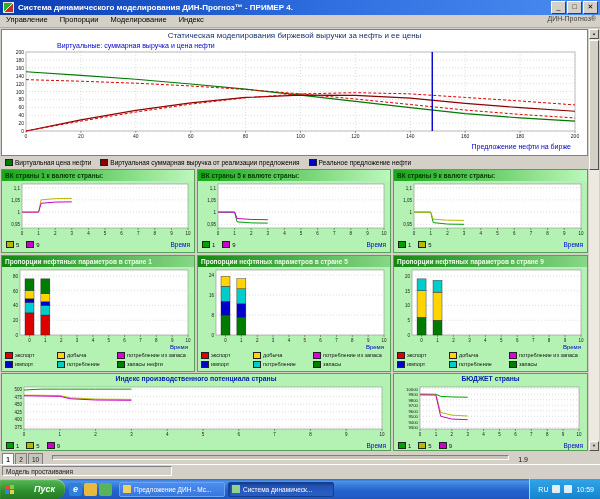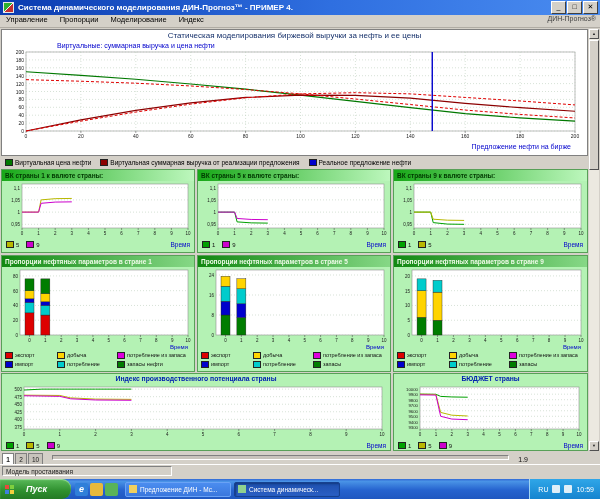--- a/index.html
+++ b/index.html
@@ -49,22 +49,22 @@
     background:#c8c4bc;border:1px solid #808080;border-bottom:none;color:#202020;box-sizing:border-box}
   .tab.active{background:#fff;font-weight:bold}
   .groove{flex:1;height:3px;margin:0 8px 4px 8px;border:1px solid;border-color:#808080 #fff #fff #808080;background:#c8c4bc}
   .tval{font-size:7px;color:#101010;margin-right:60px;margin-bottom:1px}
   .statusbar{position:absolute;left:0;top:464px;width:600px;height:13px;background:#d4d0c8;
     border-top:1px solid #fff;box-sizing:border-box;display:flex;align-items:center}
   .scell{margin-left:2px;width:170px;height:10px;border:1px solid;border-color:#808080 #fff #fff #808080;
     font-size:6.5px;line-height:10px;padding-left:3px;color:#202020;box-sizing:border-box}
   .taskbar{position:absolute;left:0;top:479px;width:600px;height:20px;display:flex;align-items:center;
     background:linear-gradient(#3168d5,#4993e6 12%,#2663cf 55%,#1f57c0)}
-  .startbtn{height:20px;padding:0 24px 0 5px;border-radius:0 9px 9px 0;color:#fff;font-weight:bold;
-    font-style:italic;font-size:9px;display:flex;align-items:center;gap:12px;
+  .startbtn{height:20px;padding:0 10px 0 5px;border-radius:0 9px 9px 0;color:#fff;font-weight:bold;
+    font-style:italic;font-size:9px;display:flex;align-items:center;gap:20px;
     background:linear-gradient(#5aba5a,#2e8f2e 60%,#247a24);box-shadow:inset 0 1px 1px #9fdf9f}
   .winflag{width:9px;height:9px;display:grid;grid-template-columns:4px 4px;grid-template-rows:4px 4px;gap:1px}
   .winflag i:nth-child(1){background:#e84b3c}.winflag i:nth-child(2){background:#7fcf3f}
   .winflag i:nth-child(3){background:#3f7fdf}.winflag i:nth-child(4){background:#f2cf3f}
   .qlicons{display:flex;gap:2px;margin:0 4px}
   .qlicon{width:13px;height:13px;border-radius:2px;font-size:9px;font-style:italic;font-weight:bold;
     line-height:13px;text-align:center;color:#fff}
   .taskbtn{height:15px;width:106px;margin-left:3px;border-radius:2px;border:1px solid #6aa2f5;color:#fff;
     font-size:6.5px;line-height:13px;padding:0 3px;display:flex;gap:3px;align-items:center;white-space:nowrap;
     overflow:hidden;background:linear-gradient(#4b8df0,#3a77dd);box-sizing:border-box}

